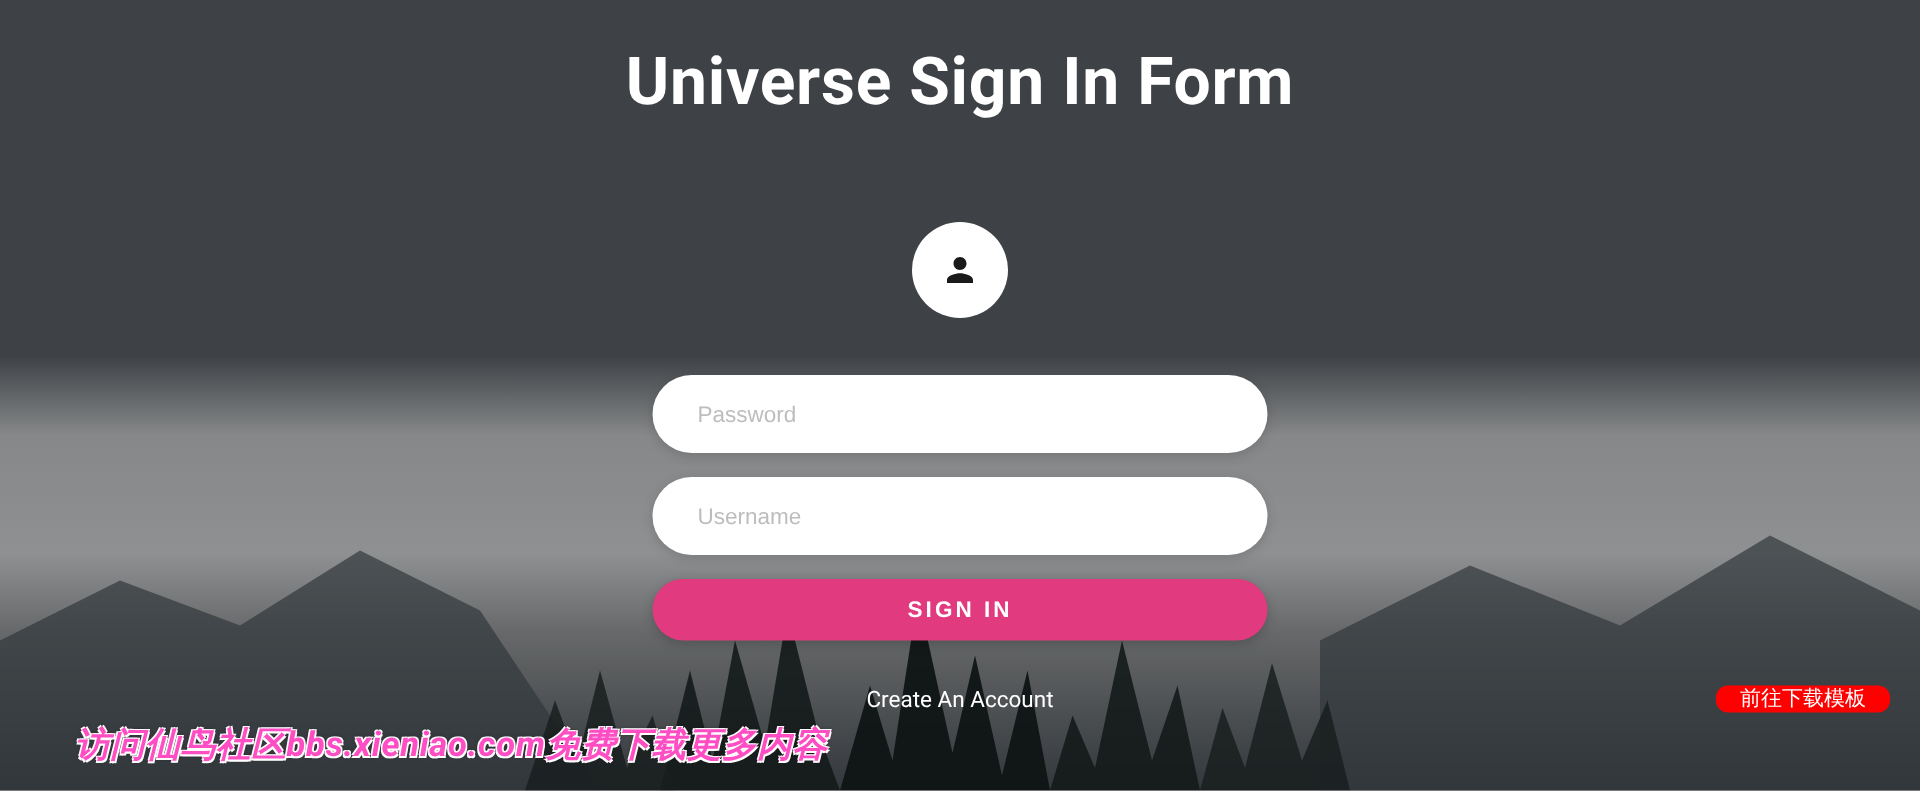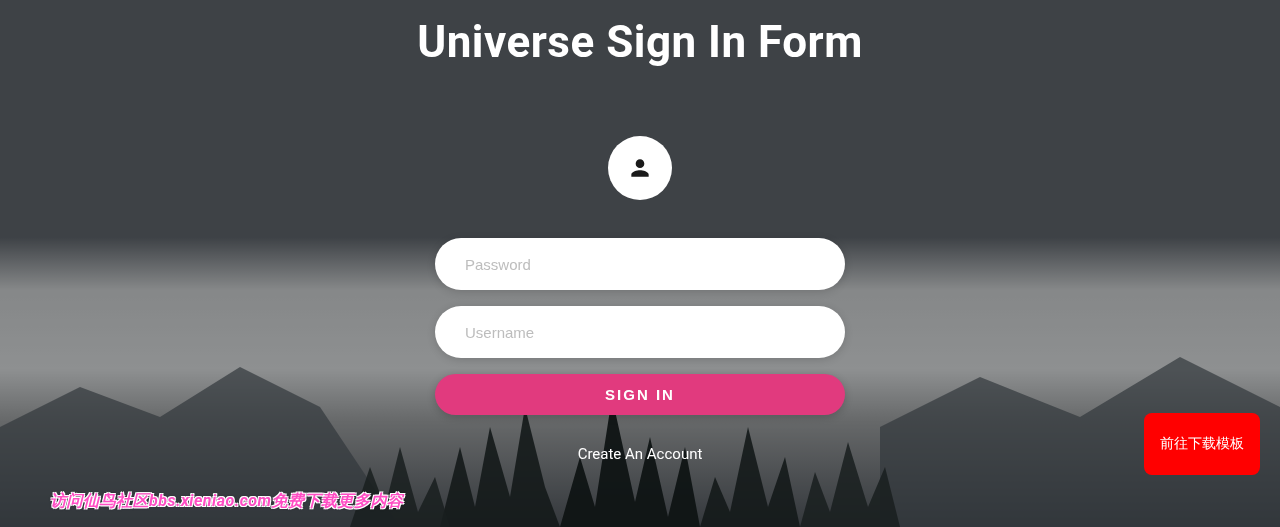--- a/index.html
+++ b/index.html
@@ -28,21 +28,21 @@
       height: 280px;
       pointer-events: none;
     }
     .container {
       position: relative;
       width: 100%;
       height: 100%;
       display: flex;
       flex-direction: column;
       align-items: center;
-      padding-top: 8px;
+      padding-top: 20px;
     }
     .title {
       color: #ffffff;
       font-size: 44px;
       font-weight: 700;
       letter-spacing: 0.5px;
       margin-top: 8px;
     }
     .avatar-circle {
       width: 64px;
@@ -104,31 +104,31 @@
       cursor: pointer;
     }
     .download-btn {
       position: absolute;
       right: 20px;
       bottom: 52px;
       background: #ff0000;
       color: #ffffff;
       border: none;
       border-radius: 8px;
-      padding: 22px 16px;
+      padding: 0 16px;
       font-size: 14px;
       cursor: pointer;
       font-weight: 500;
     }
     .watermark {
       position: absolute;
       left: 50px;
       bottom: 15px;
       color: #ff4dc4;
-      font-size: 16px;
+      font-size: 23px;
       font-weight: 700;
       font-style: italic;
       text-shadow: 
         -1px -1px 0 #fff,
         1px -1px 0 #fff,
         -1px 1px 0 #fff,
         1px 1px 0 #fff,
         0 0 3px rgba(0,0,0,0.5);
       letter-spacing: 0.5px;
     }

